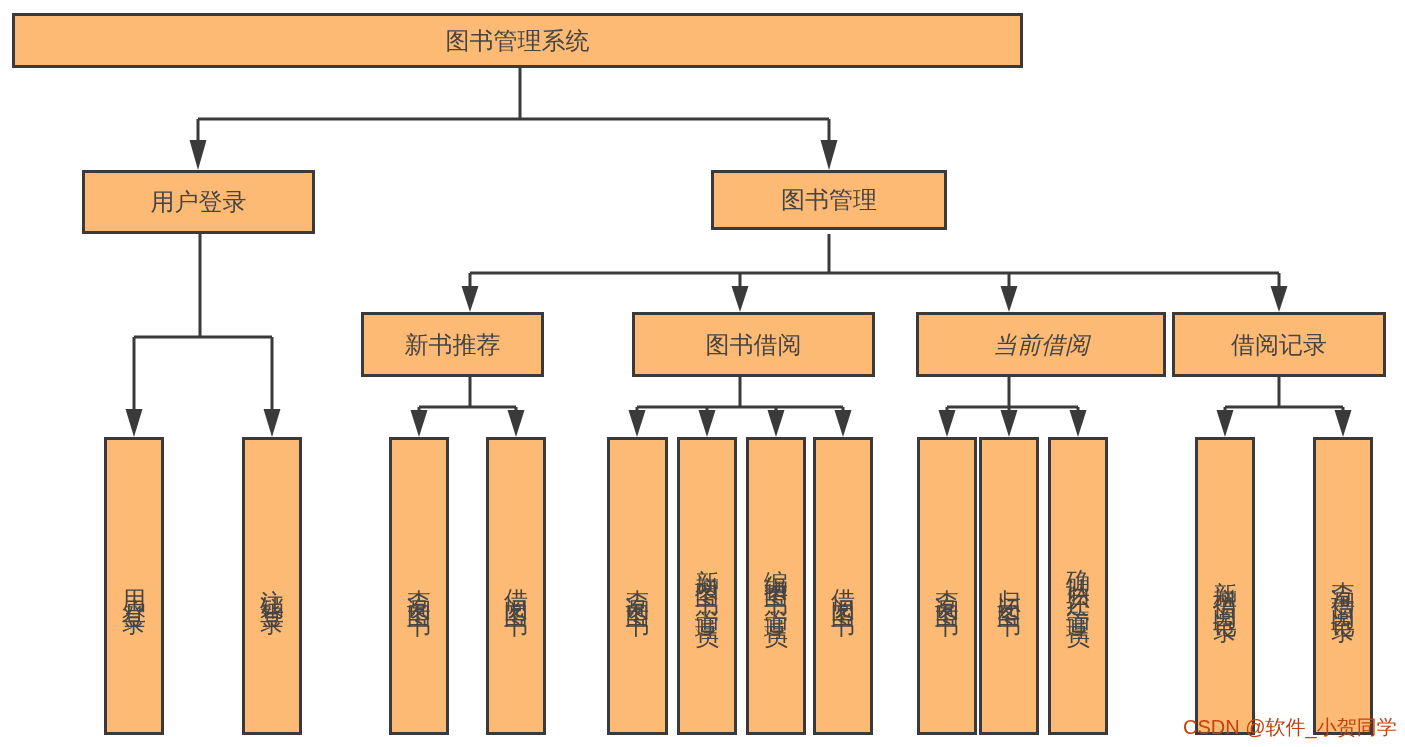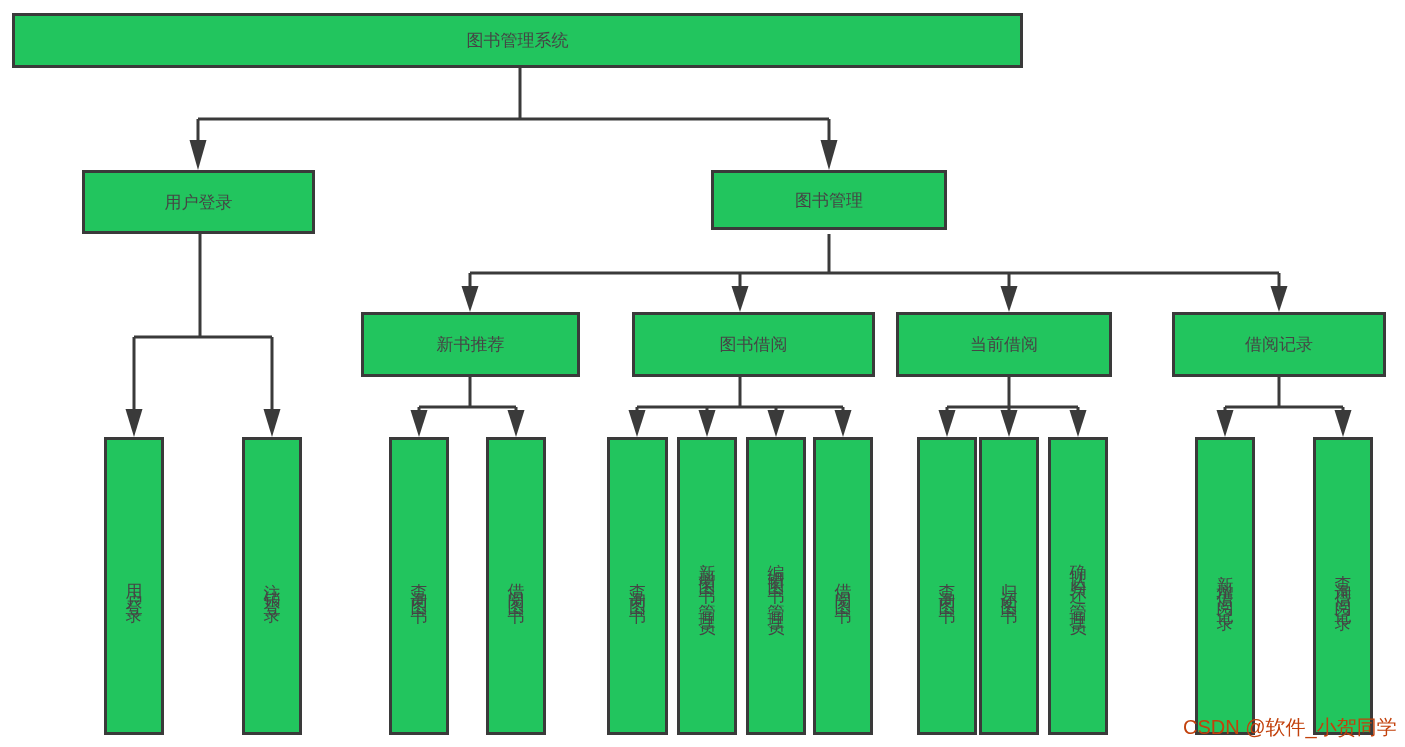--- a/index.html
+++ b/index.html
@@ -7,25 +7,25 @@
     position:relative;
     width:1405px;height:747px;
     background:#ffffff;
     font-family:"Liberation Sans","DejaVu Sans",sans-serif;
     overflow:hidden;
   }
   .connectors{position:absolute;left:0;top:0;z-index:1;}
   .node{
     position:absolute;
     box-sizing:border-box;
-    background:#22c55e;
+    background:#fdba74;
     border:3px solid #3a3a3a;
     display:flex;align-items:center;justify-content:center;
     color:#454545;
-    font-size:17px;
+    font-size:24px;
     z-index:2;
     text-align:center;
   }
   .leaf{
     writing-mode:vertical-rl;
     text-orientation:mixed;
     letter-spacing:8px;
     line-height:1.0;
   }
   .watermark{
@@ -102,23 +102,23 @@
       <polygon points="1216.5,410 1233.5,410 1225,437"></polygon>
       <polygon points="1334.5,410 1351.5,410 1343,437"></polygon>
     </g>
   </svg>
 
   <div class="node" style="left:12px;top:13px;width:1011px;height:55px;">图书管理系统</div>
 
   <div class="node" style="left:82px;top:170px;width:233px;height:64px;">用户登录</div>
   <div class="node" style="left:711px;top:170px;width:236px;height:60px;">图书管理</div>
 
-  <div class="node" style="left:361px;top:312px;width:219px;height:65px;">新书推荐</div>
+  <div class="node" style="left:361px;top:312px;width:183px;height:65px;">新书推荐</div>
   <div class="node" style="left:632px;top:312px;width:243px;height:65px;text-align:right;">图书借阅</div>
-  <div class="node" style="left:896px;top:312px;width:216px;height:65px;">当前借阅</div>
+  <div class="node" style="left:916px;top:312px;width:250px;height:65px;font-style:italic;">当前借阅</div>
   <div class="node" style="left:1172px;top:312px;width:214px;height:65px;">借阅记录</div>
 
   <div class="node leaf" style="left:104px;top:437px;width:60px;height:298px;">用户登录</div>
   <div class="node leaf" style="left:242px;top:437px;width:60px;height:298px;">注销登录</div>
 
   <div class="node leaf" style="left:389px;top:437px;width:60px;height:298px;">查询图书</div>
   <div class="node leaf" style="left:486px;top:437px;width:60px;height:298px;">借阅图书</div>
 
   <div class="node leaf" style="left:607px;top:437px;width:61px;height:298px;">查询图书</div>
   <div class="node leaf" style="left:677px;top:437px;width:60px;height:298px;">新增图书（管理员）</div>

